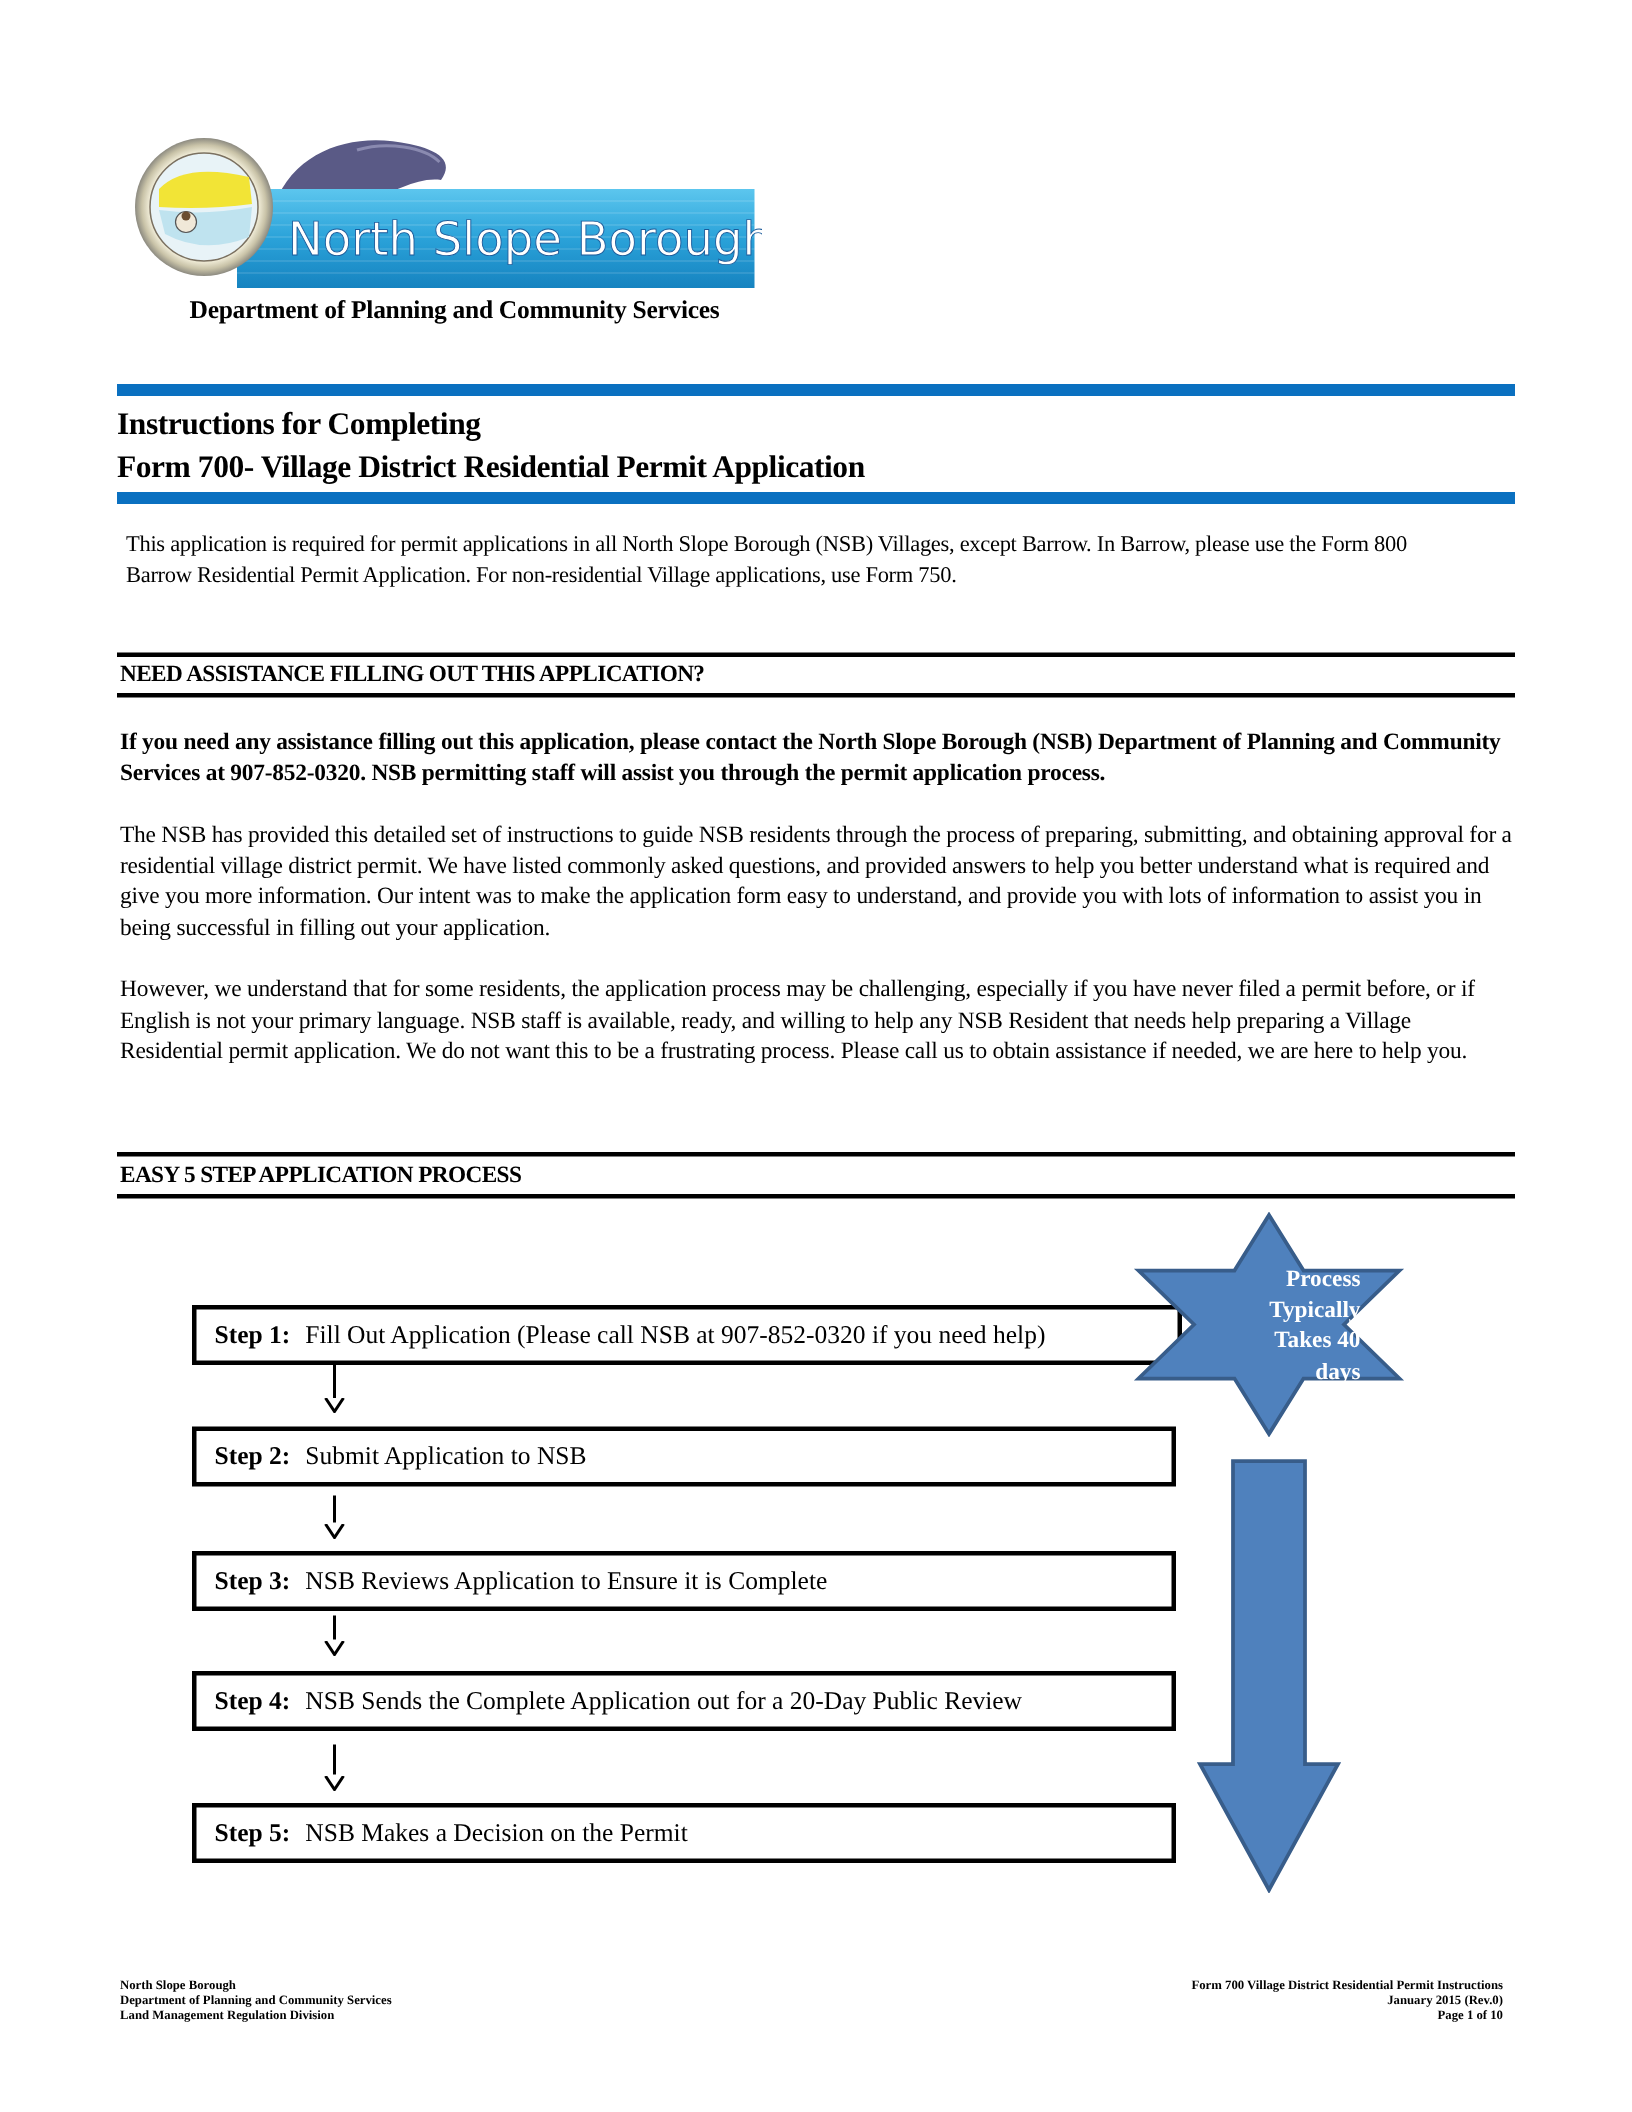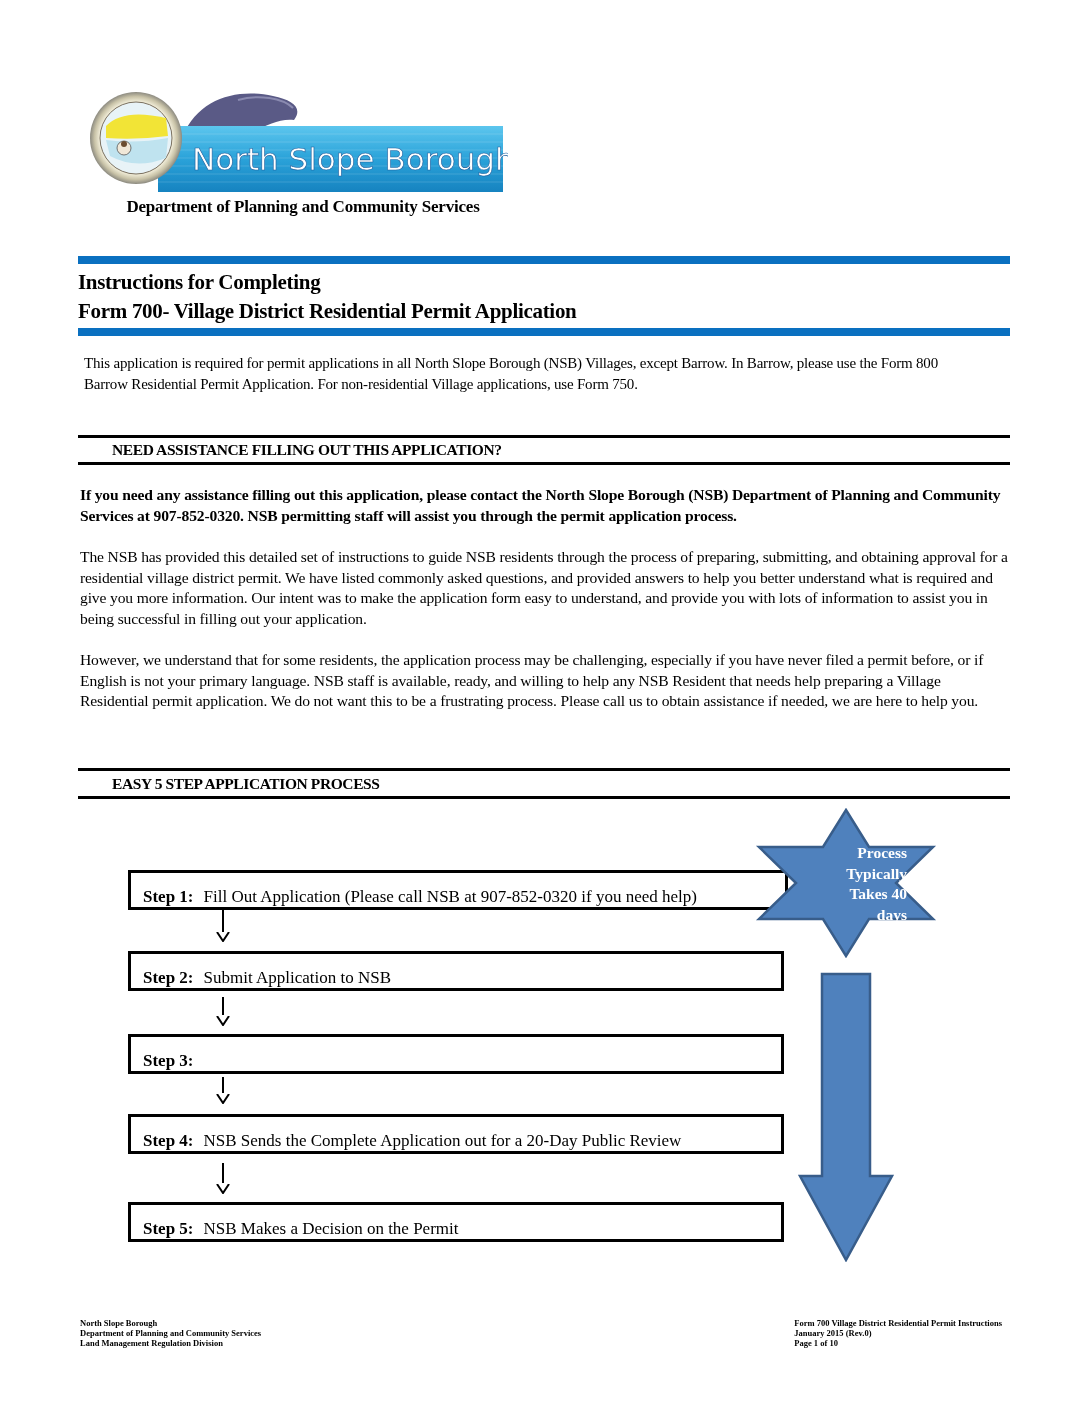--- a/index.html
+++ b/index.html
@@ -19,36 +19,36 @@
   .title-line { left: 78px; width: 932px; font-weight: bold;
                 font-size: 21px; letter-spacing: -0.3px; }
   #title-line-1 { top: 270px; }
   #title-line-2 { top: 299px; }
 
   #intro { left: 84px; top: 353px; width: 900px; font-weight: normal; font-size: 15px;
            line-height: 21px; letter-spacing: -0.2px; }
 
   
   .rule { left: 78px; width: 932px; height: 3px; background: #000; }
-  .section-title { left: 80px; font-weight: bold; font-size: 15.5px; letter-spacing: -0.4px; margin-left: 32px; }
+  .section-title { left: 80px; font-weight: bold; font-size: 15.5px; letter-spacing: -0.4px; }
 
   .para { left: 80px; width: 930px; font-size: 15.6px; line-height: 20.5px; letter-spacing: -0.15px; }
 
   
   .step-box { left: 128px; width: 656px; height: 40px; border: 3px solid #000;
               background: #fff; box-sizing: border-box; font-size: 17px;
-              display: flex; align-items: flex-end; padding-left: 12px; white-space: nowrap; }
+              display: flex; align-items: center; padding-left: 12px; white-space: nowrap; }
   .step-box .lbl { font-weight: bold; margin-right: 10px; }
   .conn { left: 222px; width: 2px; background: #000; }
   .arrowhead { left: 216px; width: 14px; height: 10px; }
 
   
   .foot { font-size: 8.5px; line-height: 10px; font-weight: bold; }
   #footer-left { left: 80px; top: 1318px; }
-  #footer-right { right: 86px; top: 1318px; }
+  #footer-right { right: 86px; top: 1318px; text-align: right; }
 </style>
 </head>
 <body>
 
 <div id="logo" class="abs">
   <svg width="420" height="120" viewBox="0 0 420 120">
     <defs>
       <linearGradient id="bannerGrad" x1="0" y1="0" x2="0" y2="1">
         <stop offset="0" stop-color="#5cc6ee"></stop>
         <stop offset="0.5" stop-color="#2aa2d9"></stop>
@@ -123,20 +123,21 @@
     <span class="lbl">Step 2:</span>
     <span>Submit Application to NSB</span>
   </div>
   <div class="abs conn" style="top:997px; height:18px;"></div>
   <svg class="abs arrowhead" style="top:1016px;" viewBox="0 0 14 10">
       <path d="M1 0 L7 9 L13 0" stroke="#000" stroke-width="2" fill="none"></path>
     </svg>
 
   <div class="abs step-box" style="top:1034px;">
     <span class="lbl">Step 3:</span>
+    <span>NSB Reviews Application to Ensure it is Complete</span>
   </div>
   <div class="abs conn" style="top:1077px; height:16px;"></div>
   <svg class="abs arrowhead" style="top:1094px;" viewBox="0 0 14 10">
       <path d="M1 0 L7 9 L13 0" stroke="#000" stroke-width="2" fill="none"></path>
     </svg>
 
   <div class="abs step-box" style="top:1114px;">
     <span class="lbl">Step 4:</span>
     <span>NSB Sends the Complete Application out for a 20-Day Public Review</span>
   </div>

